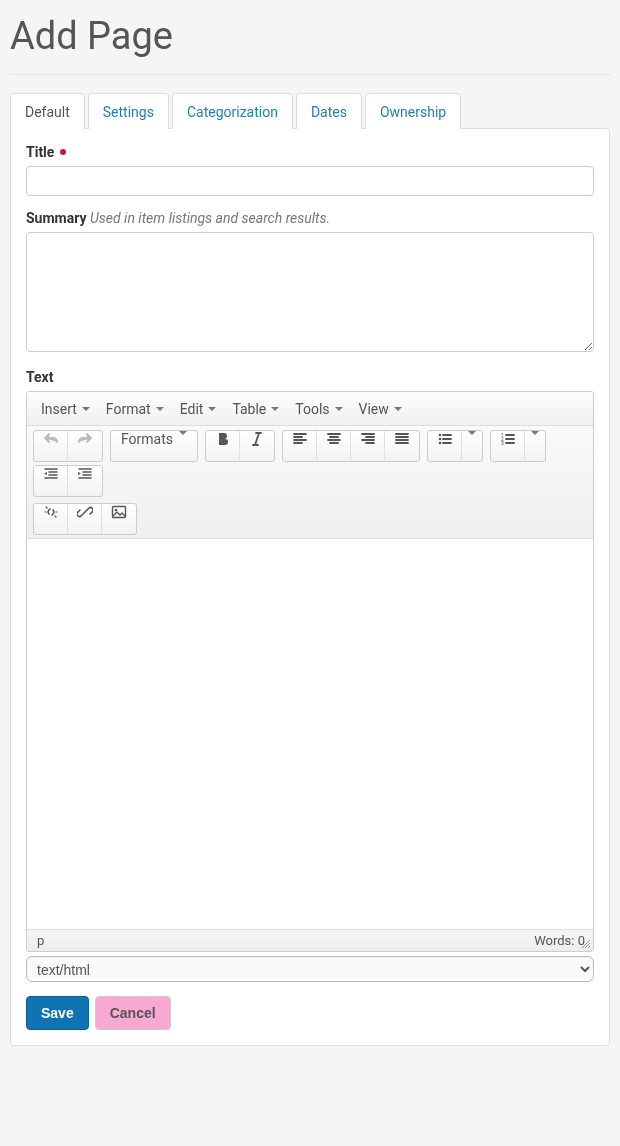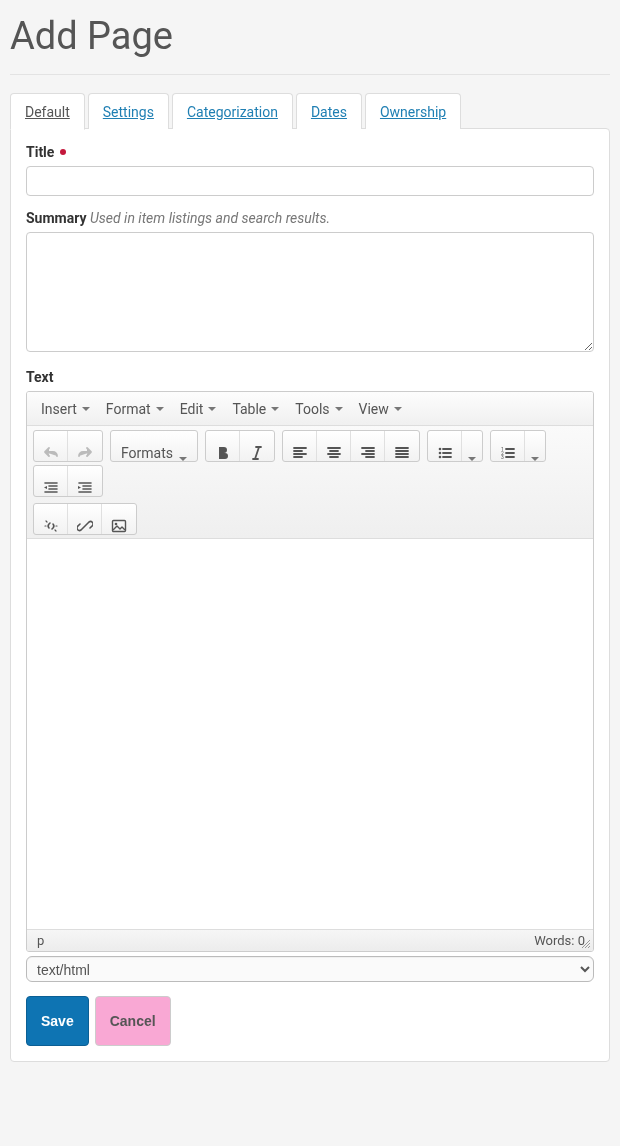--- a/index.html
+++ b/index.html
@@ -26,21 +26,20 @@
     padding: 10px 14px 9px;
     border: 1px solid #ddd;
     border-bottom: none;
     border-radius: 4px 4px 0 0;
     background: #fff;
     color: #1f7fb3;
     font-size: 14px;
     cursor: pointer;
     position: relative;
     z-index: 2;
-    text-decoration: underline;
   }
   .tab.active {
     color: #555;
     border-bottom: 1px solid #fff;
     margin-bottom: -1px;
   }
   .panel {
     border: 1px solid #ddd;
     border-radius: 0 4px 4px 4px;
     background: #fff;
@@ -134,21 +133,21 @@
     border: 1px solid #ccc;
     border-radius: 3px;
     overflow: hidden;
     margin-right: 4px;
     background: linear-gradient(#ffffff,#f2f2f2);
   }
   .tbtn {
     width: 34px;
     height: 30px;
     display: inline-flex;
-    align-items: flex-end;
+    align-items: flex-start;
     justify-content: center;
     border-right: 1px solid #e0e0e0;
     cursor: pointer;
     position: relative;
   }
   .tbtn:last-child { border-right: none; }
   .tbtn.wide { width: auto; padding: 0 10px; gap: 6px; font-size: 14px; color: #555; }
   .tbtn.disabled svg path, .tbtn.disabled svg rect, .tbtn.disabled svg line { stroke: #bbb; fill: #bbb; }
   .tbtn.split { width: 20px; }
   .tbtn svg { display: block; }
@@ -172,21 +171,21 @@
   }
   .resize-grip {
     position: absolute;
     right: 2px;
     bottom: 2px;
   }
 
   
   .actions { margin-top: 14px; display: flex; gap: 6px; }
   .btn {
-    padding: 16px 14px;
+    padding: 8px 14px;
     border-radius: 4px;
     font-weight: 600;
     font-size: 14px;
     border: 1px solid transparent;
     cursor: pointer;
   }
   .btn-primary {
     background: #0e74b3;
     color: #fff;
     border-color: #0b5f94;

